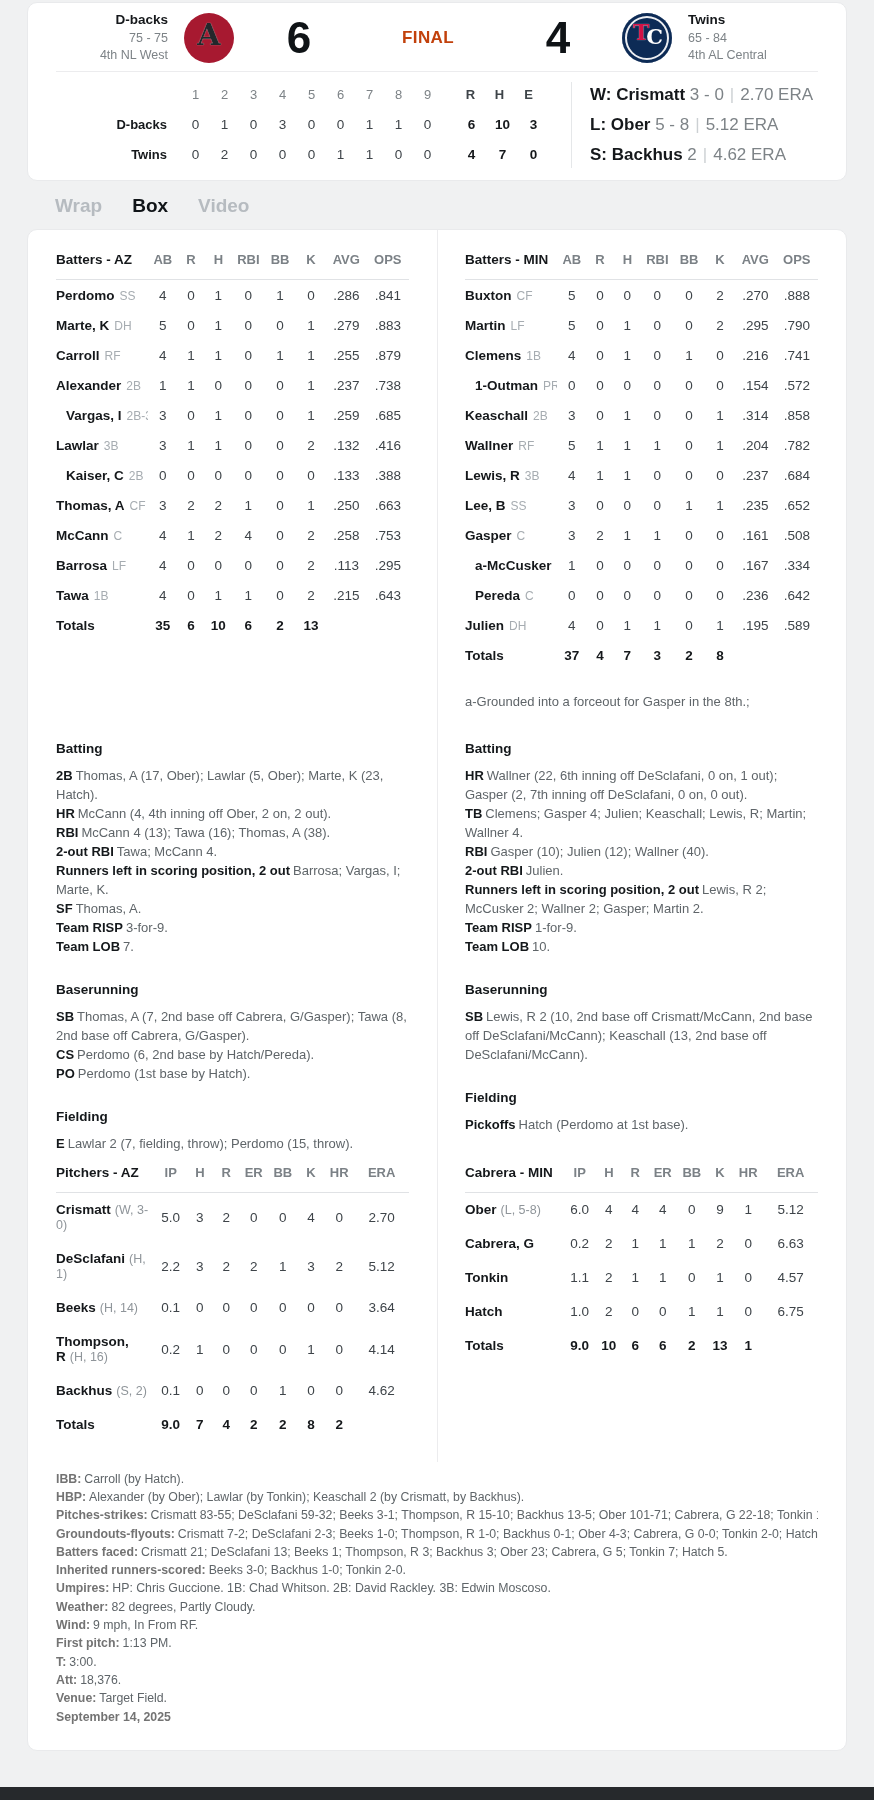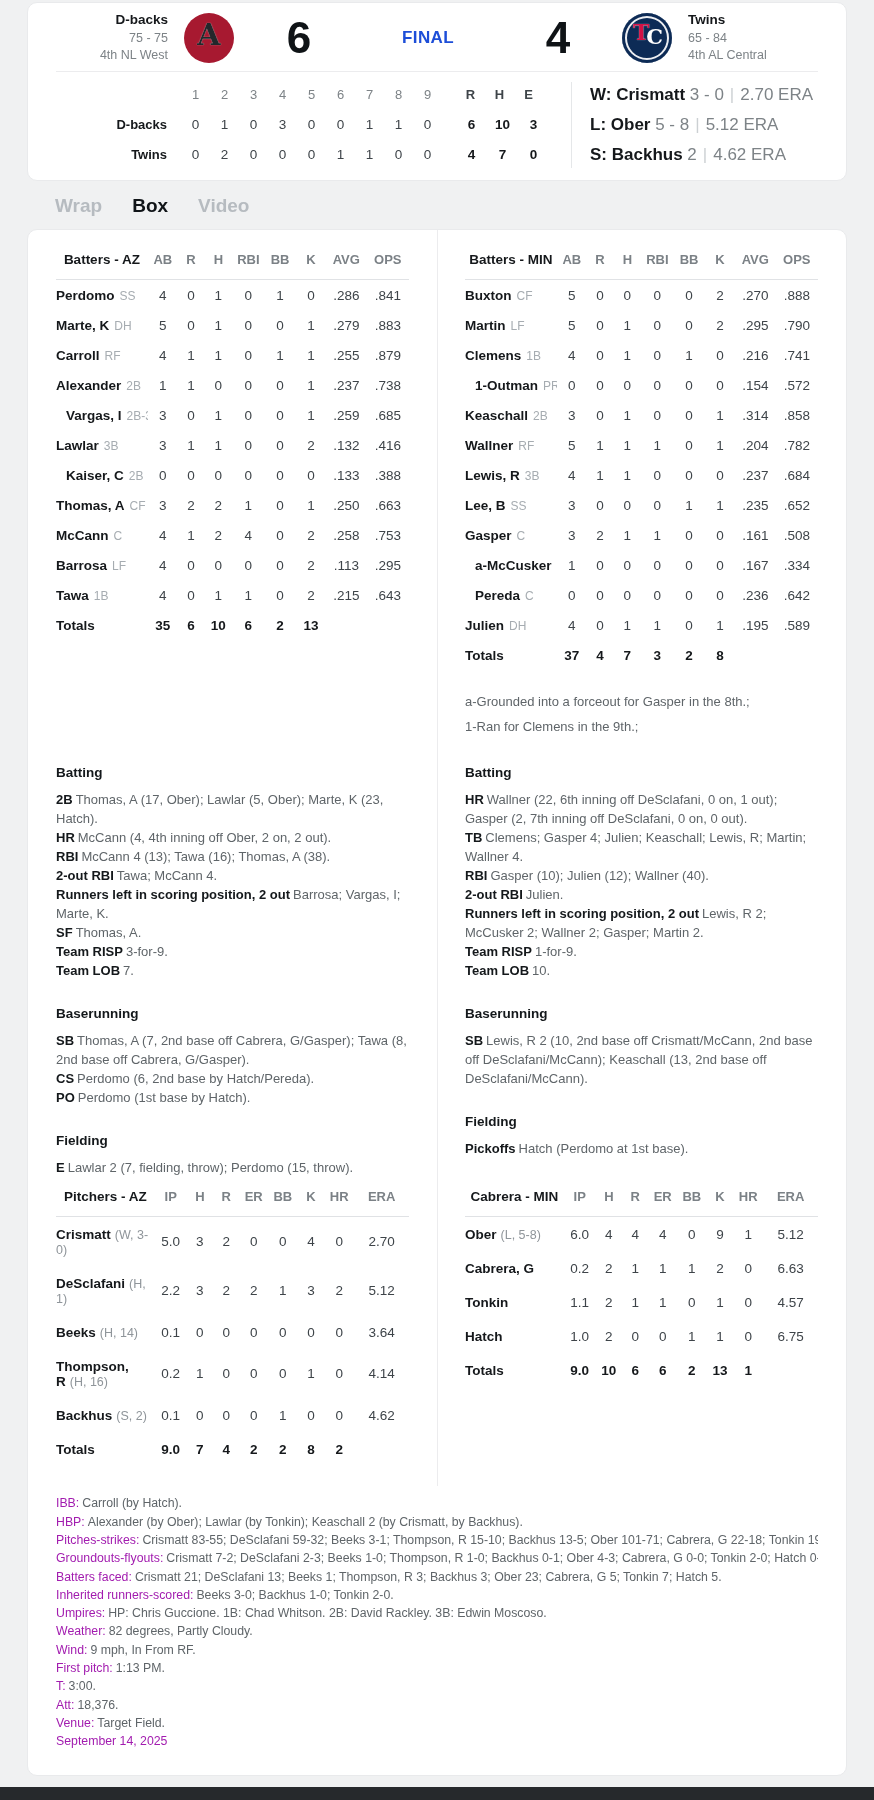--- a/index.html
+++ b/index.html
@@ -24,21 +24,21 @@
   .logo.dbacks{background:#a71930;margin-left:16px}
   .logo.dbacks .logo-a{
     position:absolute;left:0;right:0;top:4px;text-align:center;
     font-family:"DejaVu Serif",serif;font-weight:700;font-size:30px;color:#23272b;
     text-shadow:0 0 1px #d8dcde;
   }
   .logo.twins{background:#0d2b56;margin-right:16px;box-shadow:inset 0 0 0 3px #0d2b56,inset 0 0 0 5px rgba(255,255,255,.92)}
   .logo.twins .tc-c{position:absolute;right:9px;top:11px;font-family:"DejaVu Serif",serif;font-weight:700;font-size:21px;color:#fff}
   .logo.twins .tc-t{position:absolute;left:11px;top:6px;font-family:"DejaVu Serif",serif;font-weight:700;font-size:22px;color:#d31145;text-shadow:0 0 1px #fff}
   .score{flex:1;text-align:center;font-size:44px;font-weight:700;color:#0f1316;letter-spacing:-1px}
-  .final{width:130px;text-align:center;font-size:17px;font-weight:700;color:#1d4ed8;letter-spacing:.4px}
+  .final{width:130px;text-align:center;font-size:17px;font-weight:700;color:#c2410c;letter-spacing:.4px}
   .sb-divider{height:1px;background:#ececee}
   .sb-bottom{display:flex;padding:8px 0 10px}
   .linescore{width:497px}
   .ls-row{display:flex;height:30px;line-height:30px}
   .ls-team{width:125px;text-align:right;padding-right:14px;box-sizing:border-box;font-size:13px;font-weight:700;color:#15181b}
   .ls-cell{width:29px;text-align:center;font-size:13.5px;color:#3e4449}
   .ls-head .ls-cell{color:#7d8387;font-size:13px}
   .ls-head .ls-rhe-h{color:#3e4449;font-weight:700}
   .ls-gap{margin-left:14px}
   .ls-rhe-v{font-weight:700;color:#15181b;width:31px}
@@ -60,41 +60,41 @@
   .main-card{position:relative;margin-bottom:28px}
   .grid{display:grid;grid-template-columns:1fr 1fr;position:relative}
   .center-divider{position:absolute;left:50%;top:0;bottom:0;width:1px;background:#ececee}
   .gsec{padding:0 28px;min-width:0}
   .gsec.batters{padding-top:22px}
   .gsec.pitchers{padding-top:12px;padding-bottom:20px}
 
   
   .stat-table{width:100%;border-collapse:collapse;table-layout:fixed}
   .stat-table th{font-size:13px;font-weight:700;color:#7b8186;text-align:center;padding:0 0 12px;border-bottom:1px solid #e0e2e5}
-  .stat-table th.tname{text-align:center;font-size:13.5px;color:#15181b}
+  .stat-table th.tname{text-align:left;font-size:13.5px;color:#15181b}
   .stat-table td{font-size:13.5px;color:#3e4449;text-align:center;overflow:hidden;white-space:nowrap}
   .bat td{padding:7.5px 0}
   .pit td{padding:9.5px 0;white-space:normal}
   .stat-table td.nm{text-align:left;cursor:pointer}
   .player{font-weight:700;color:#15181b}
   .player.indent{padding-left:10px}
   .pos{color:#a6acb1;font-size:12px;margin-left:5px}
   .qual{color:#8f959a;font-size:12.5px;margin-left:4px;font-weight:400}
   tr.totals td{font-weight:700;color:#15181b}
   .footnotes{margin-top:20px;font-size:13px;color:#5f6569;line-height:1.9}
 
   
   .notes-title{font-size:13.5px;font-weight:700;color:#14181b;margin:26px 0 10px}
   .note-line{font-size:13px;line-height:19px;color:#5f6569}
   .note-label{font-weight:700;color:#14181b;margin-right:3px}
 
   
   .footer-notes{padding:8px 28px 24px}
   .footer-line{font-size:12.3px;line-height:18.3px;color:#5f6569;white-space:nowrap;overflow:hidden}
-  .footer-label{font-weight:400;color:#a21caf;margin-right:3px}
+  .footer-label{font-weight:700;color:#737373;margin-right:3px}
   .footer-line.date{font-weight:700;color:#14181b}
 
   .bottom-bar{position:absolute;left:0;right:0;bottom:0;height:13px;background:#26292c}
 </style>
 </head>
 <body>
 
 <div class="page">
 
   <div class="card scoreboard-card">
@@ -515,21 +515,20 @@
                 <td>3</td>
                 <td>2</td>
                 <td>8</td>
                 <td></td>
                 <td></td>
               </tr>
             </tbody>
           </table>
           <div class="footnotes">
             <div class="footnote-line">a-Grounded into a forceout for Gasper in the 8th.;</div>
-            <div class="footnote-line">1-Ran for Clemens in the 9th.;</div>
           </div>
         </div>
       <div class="gsec notes" id="az-notes">
           <div class="notes-title">Batting</div>
           <div class="note-line"><span class="note-label">2B</span><span class="note-text">Thomas, A (17, Ober); Lawlar (5, Ober); Marte, K (23, Hatch).</span></div>
           <div class="note-line"><span class="note-label">HR</span><span class="note-text">McCann (4, 4th inning off Ober, 2 on, 2 out).</span></div>
           <div class="note-line"><span class="note-label">RBI</span><span class="note-text">McCann 4 (13); Tawa (16); Thomas, A (38).</span></div>
           <div class="note-line"><span class="note-label">2-out RBI</span><span class="note-text">Tawa; McCann 4.</span></div>
           <div class="note-line"><span class="note-label">Runners left in scoring position, 2 out</span><span class="note-text">Barrosa; Vargas, I; Marte, K.</span></div>
           <div class="note-line"><span class="note-label">SF</span><span class="note-text">Thomas, A.</span></div>

